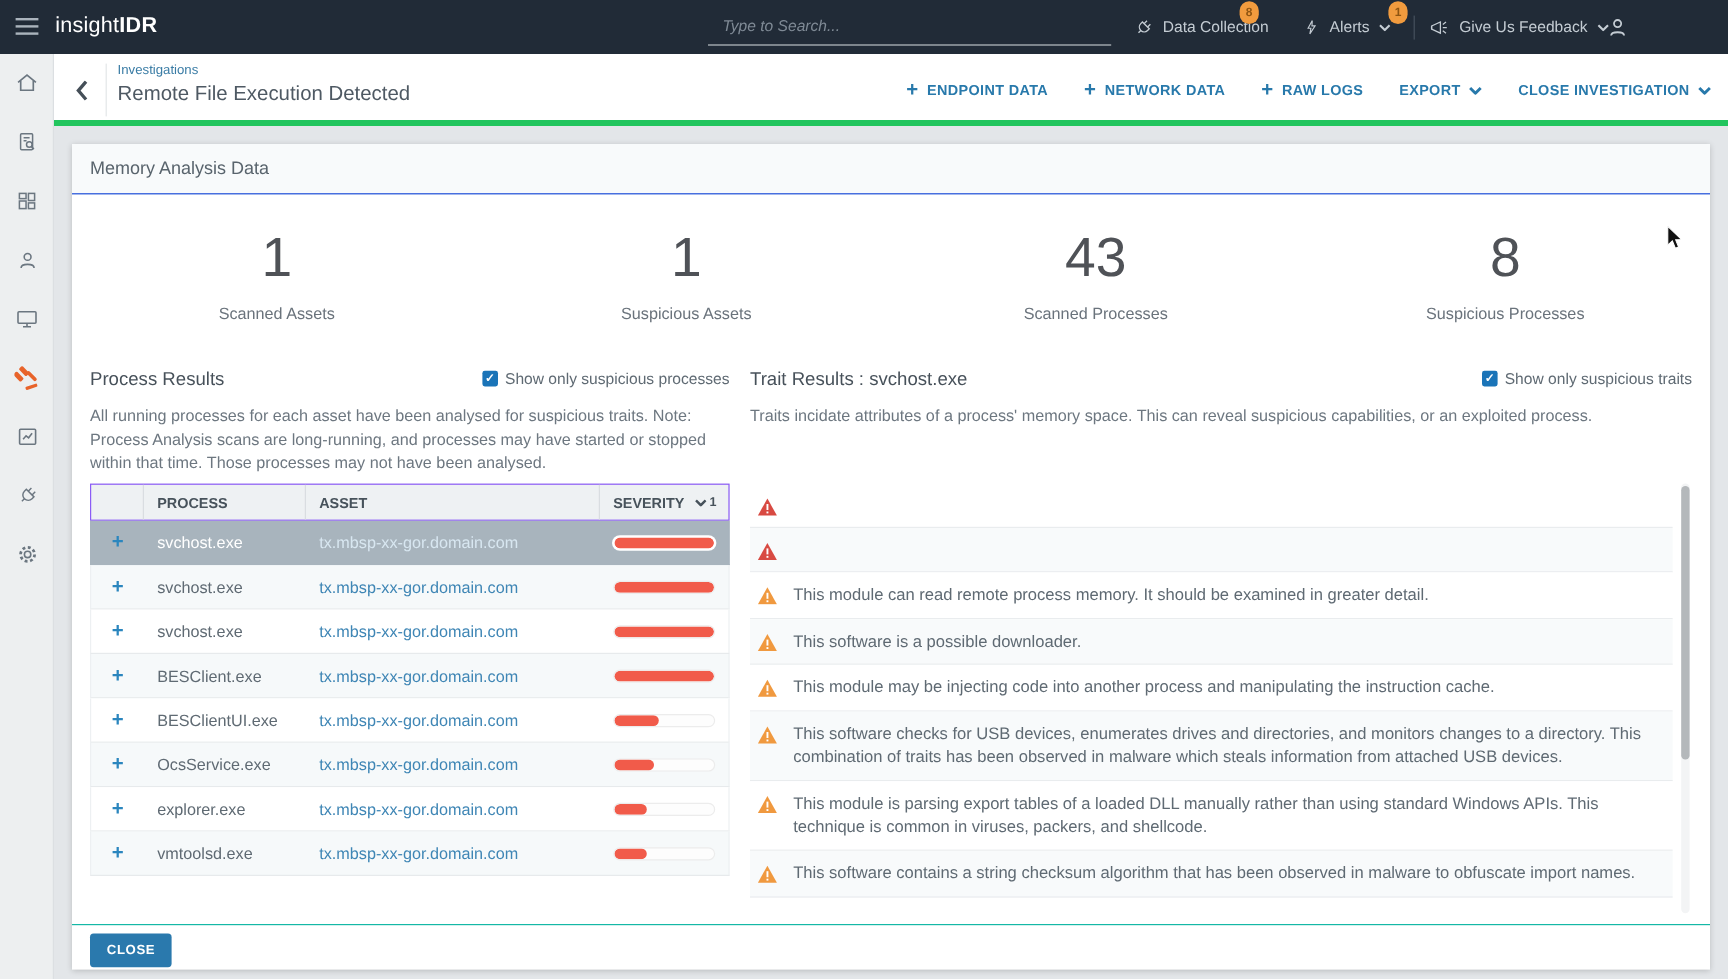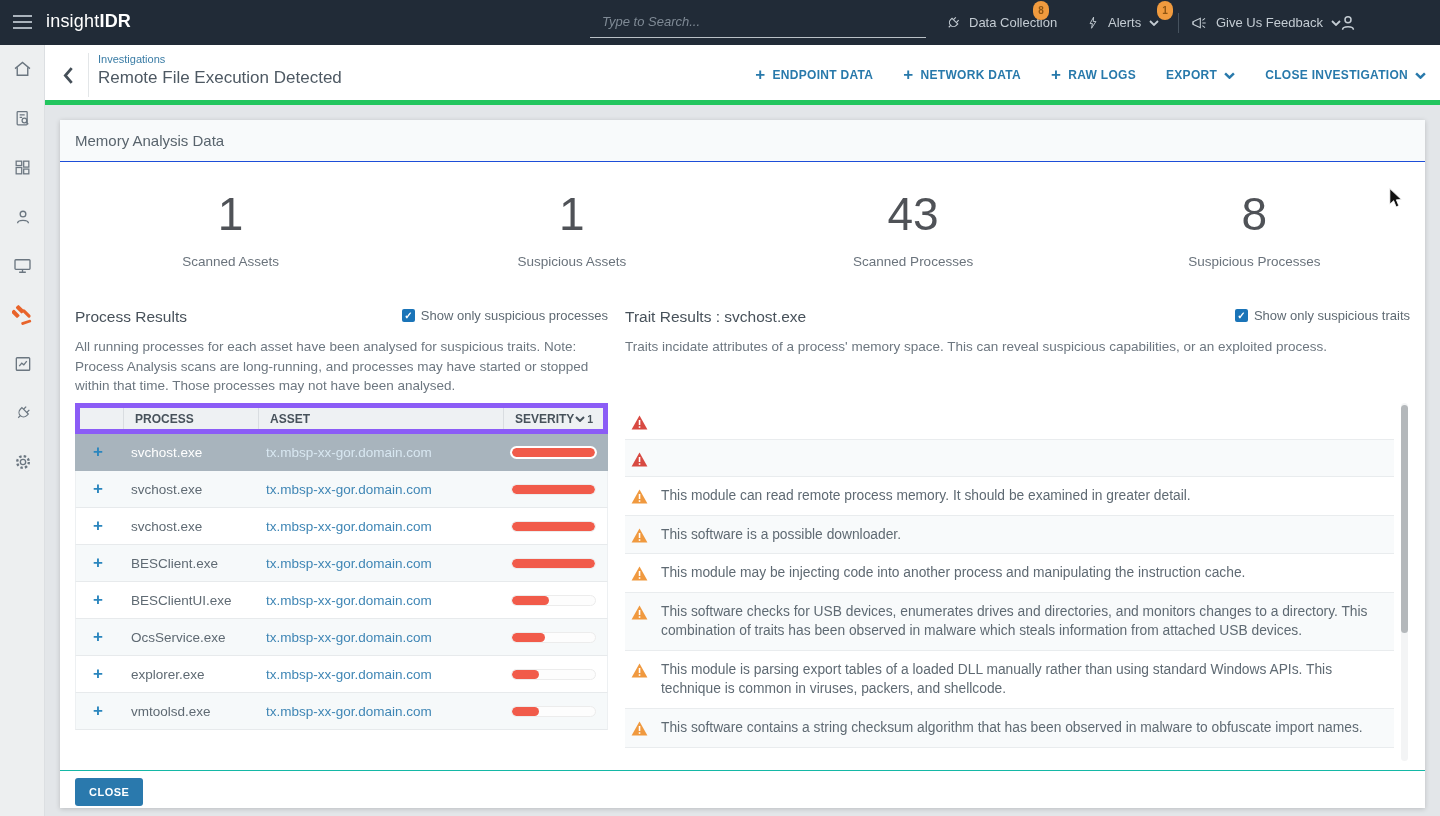--- a/index.html
+++ b/index.html
@@ -48,21 +48,21 @@
   .columns { position:absolute; left:15px; right:15px; top:188px; bottom:38px; }
   .col-left  { position:absolute; left:0; top:0; width:533px; }
   .col-right { position:absolute; left:550px; top:0; right:0; }
   .section-head { display:flex; justify-content:space-between; align-items:flex-start; height:22px; }
   .section-title { font-size:15.5px; font-weight:500; color:#47515a; }
   .filter { display:flex; align-items:center; gap:6px; font-size:13px; color:#5f6a73; cursor:pointer; }
   .cbox { width:13px; height:13px; background:#1a74b8; border-radius:2px; color:#fff; font-size:10px; line-height:13px; text-align:center; font-weight:bold; }
   .section-desc { margin-top:7px; font-size:13.5px; color:#6d7780; line-height:1.46; }
   
   .ptable { position:absolute; left:0; top:95px; width:533px; font-size:13.5px; }
-  .thead { display:flex; height:31px; background:#eef1f3; border:5px solid #8b5cf6; align-items:center; font-size:12px; font-weight:bold; color:#47525b; }
+  .thead { display:flex; height:31px; background:#eef1f3; border:1px solid #8b5cf6; align-items:center; font-size:12px; font-weight:bold; color:#47525b; }
   .thead .hc { height:100%; display:flex; align-items:center; border-right:1px solid #d9dde1; }
   .thead .hc:last-child { border-right:none; }
   .hc-expand { width:44px; }
   .hc-process { width:135px; padding-left:11px; }
   .hc-asset { width:245px; padding-left:11px; }
   .hc-sev { flex:1; padding-left:11px; justify-content:space-between; padding-right:10px; }
   .sort-ind { display:flex; align-items:center; gap:2px; font-weight:bold; font-size:10.5px; }
   .prow { display:flex; height:37px; align-items:center; border-bottom:1px solid #e7eaec; border-left:1px solid #edf0f2; border-right:1px solid #edf0f2; background:#fff; cursor:pointer; }
   .prow:nth-child(even) { background:#f6f9fa; }
   .c-expand { width:44px; text-align:center; }

